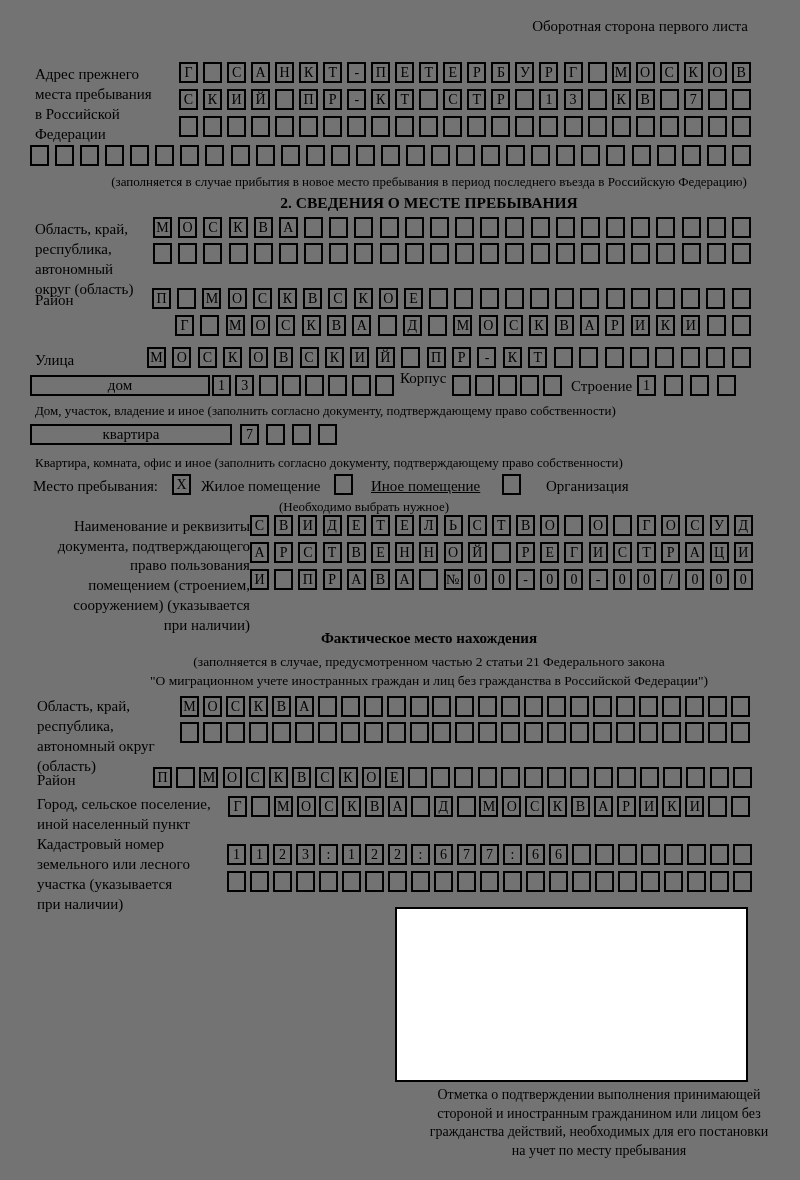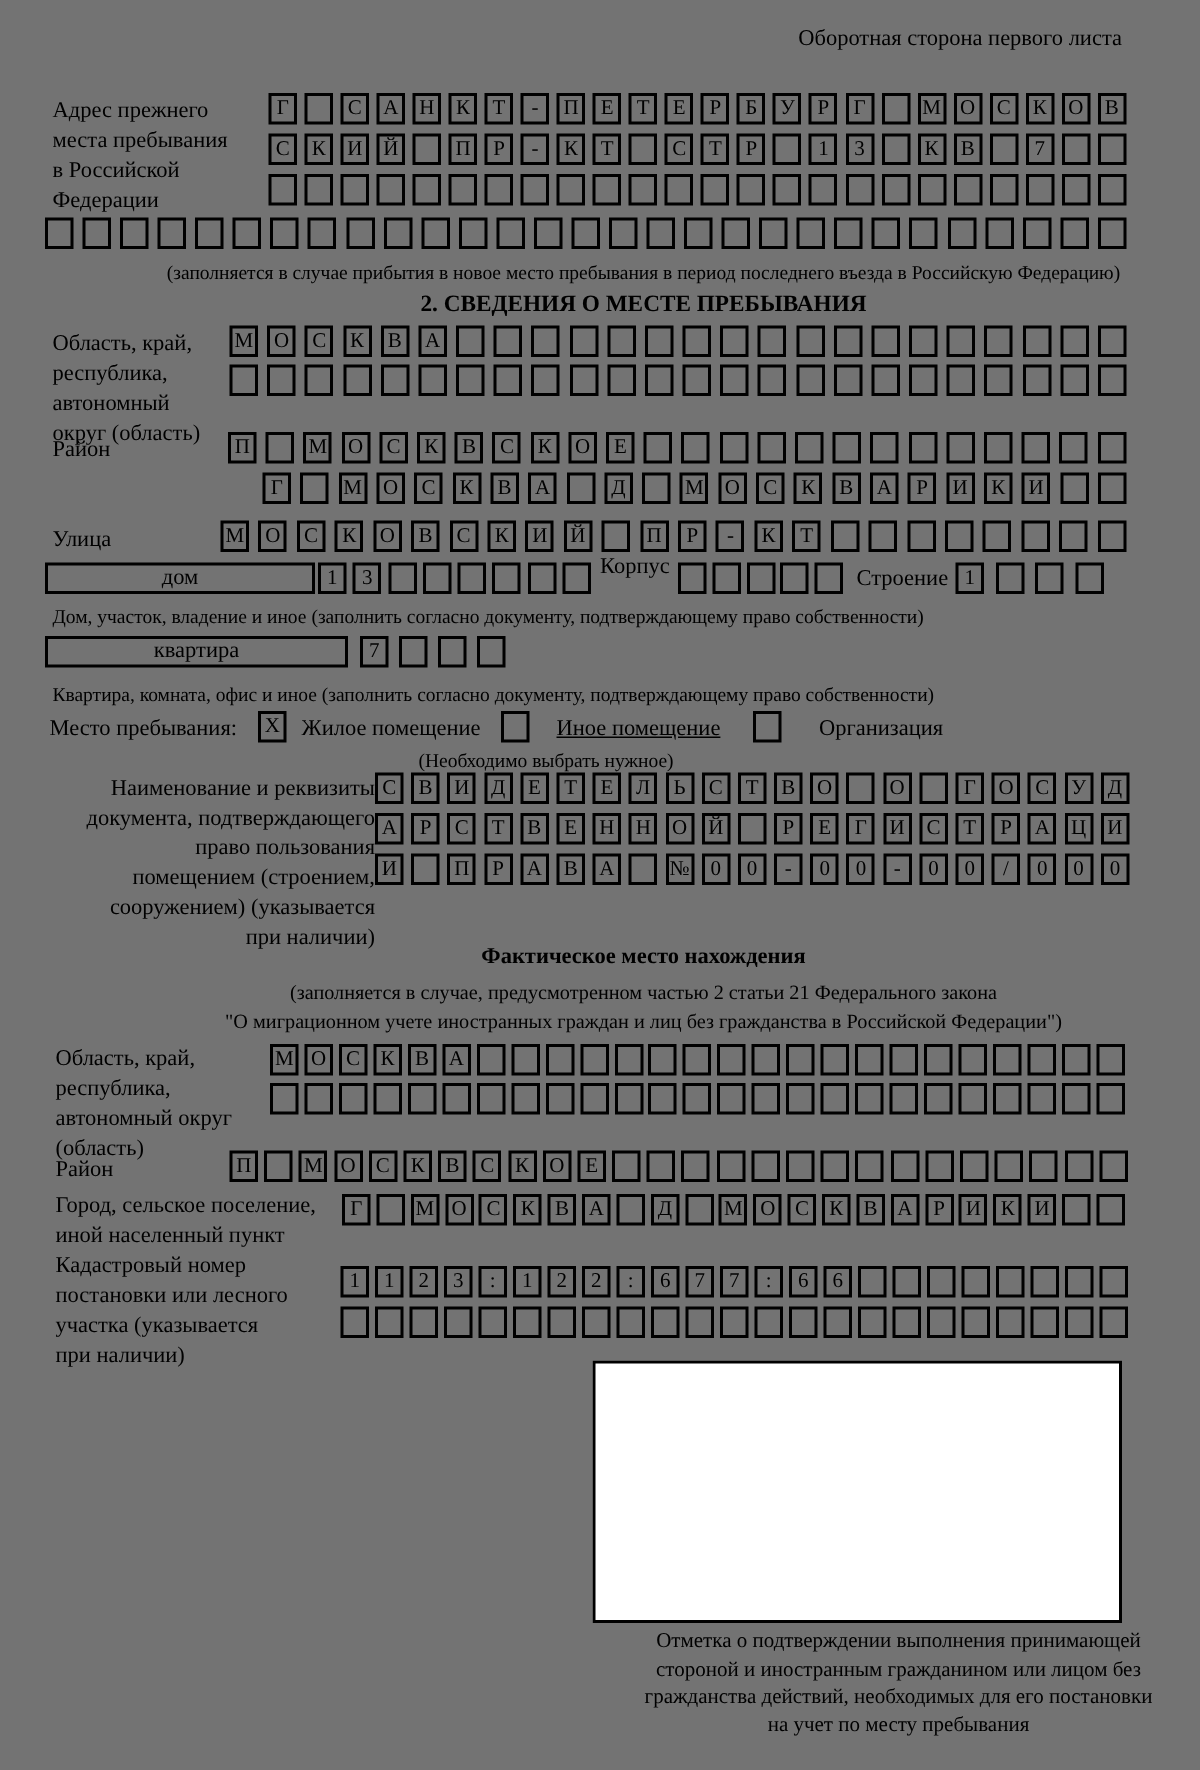--- a/index.html
+++ b/index.html
@@ -532,21 +532,21 @@
       <div class="cell">А</div>
       <div class="cell">Р</div>
       <div class="cell">И</div>
       <div class="cell">К</div>
       <div class="cell">И</div>
       <div class="cell"></div>
       <div class="cell"></div>
     </div>
 
   <div class="label" style="left:37px; top:834px; width:185px;">Кадастровый номер
-постановки или лесного
+земельного или лесного
 участка (указывается
 при наличии)</div>
   <div class="cells" style="left:227px; top:844px; width:525px;">
       <div class="cell">1</div>
       <div class="cell">1</div>
       <div class="cell">2</div>
       <div class="cell">3</div>
       <div class="cell">:</div>
       <div class="cell">1</div>
       <div class="cell">2</div>

